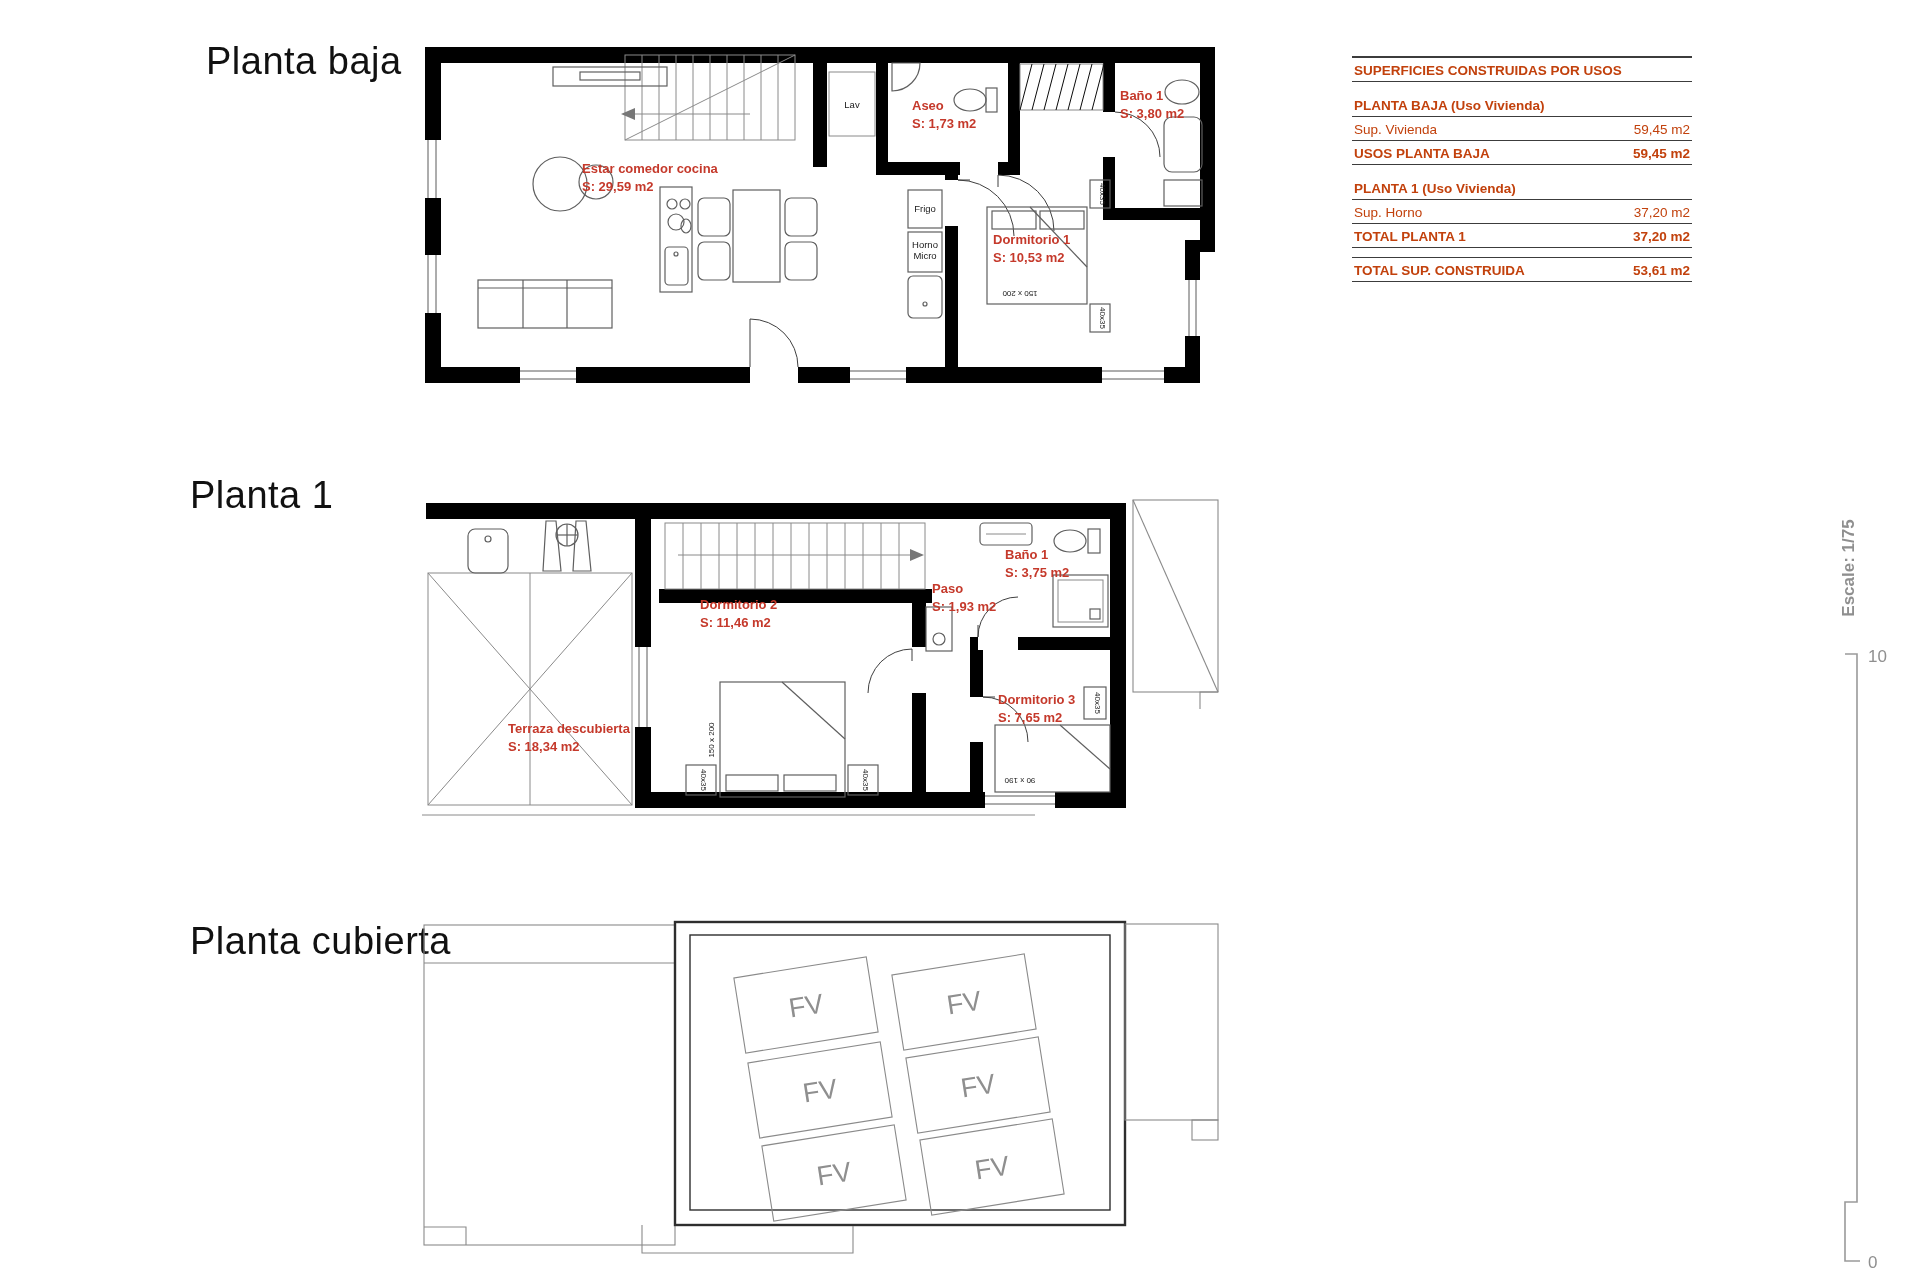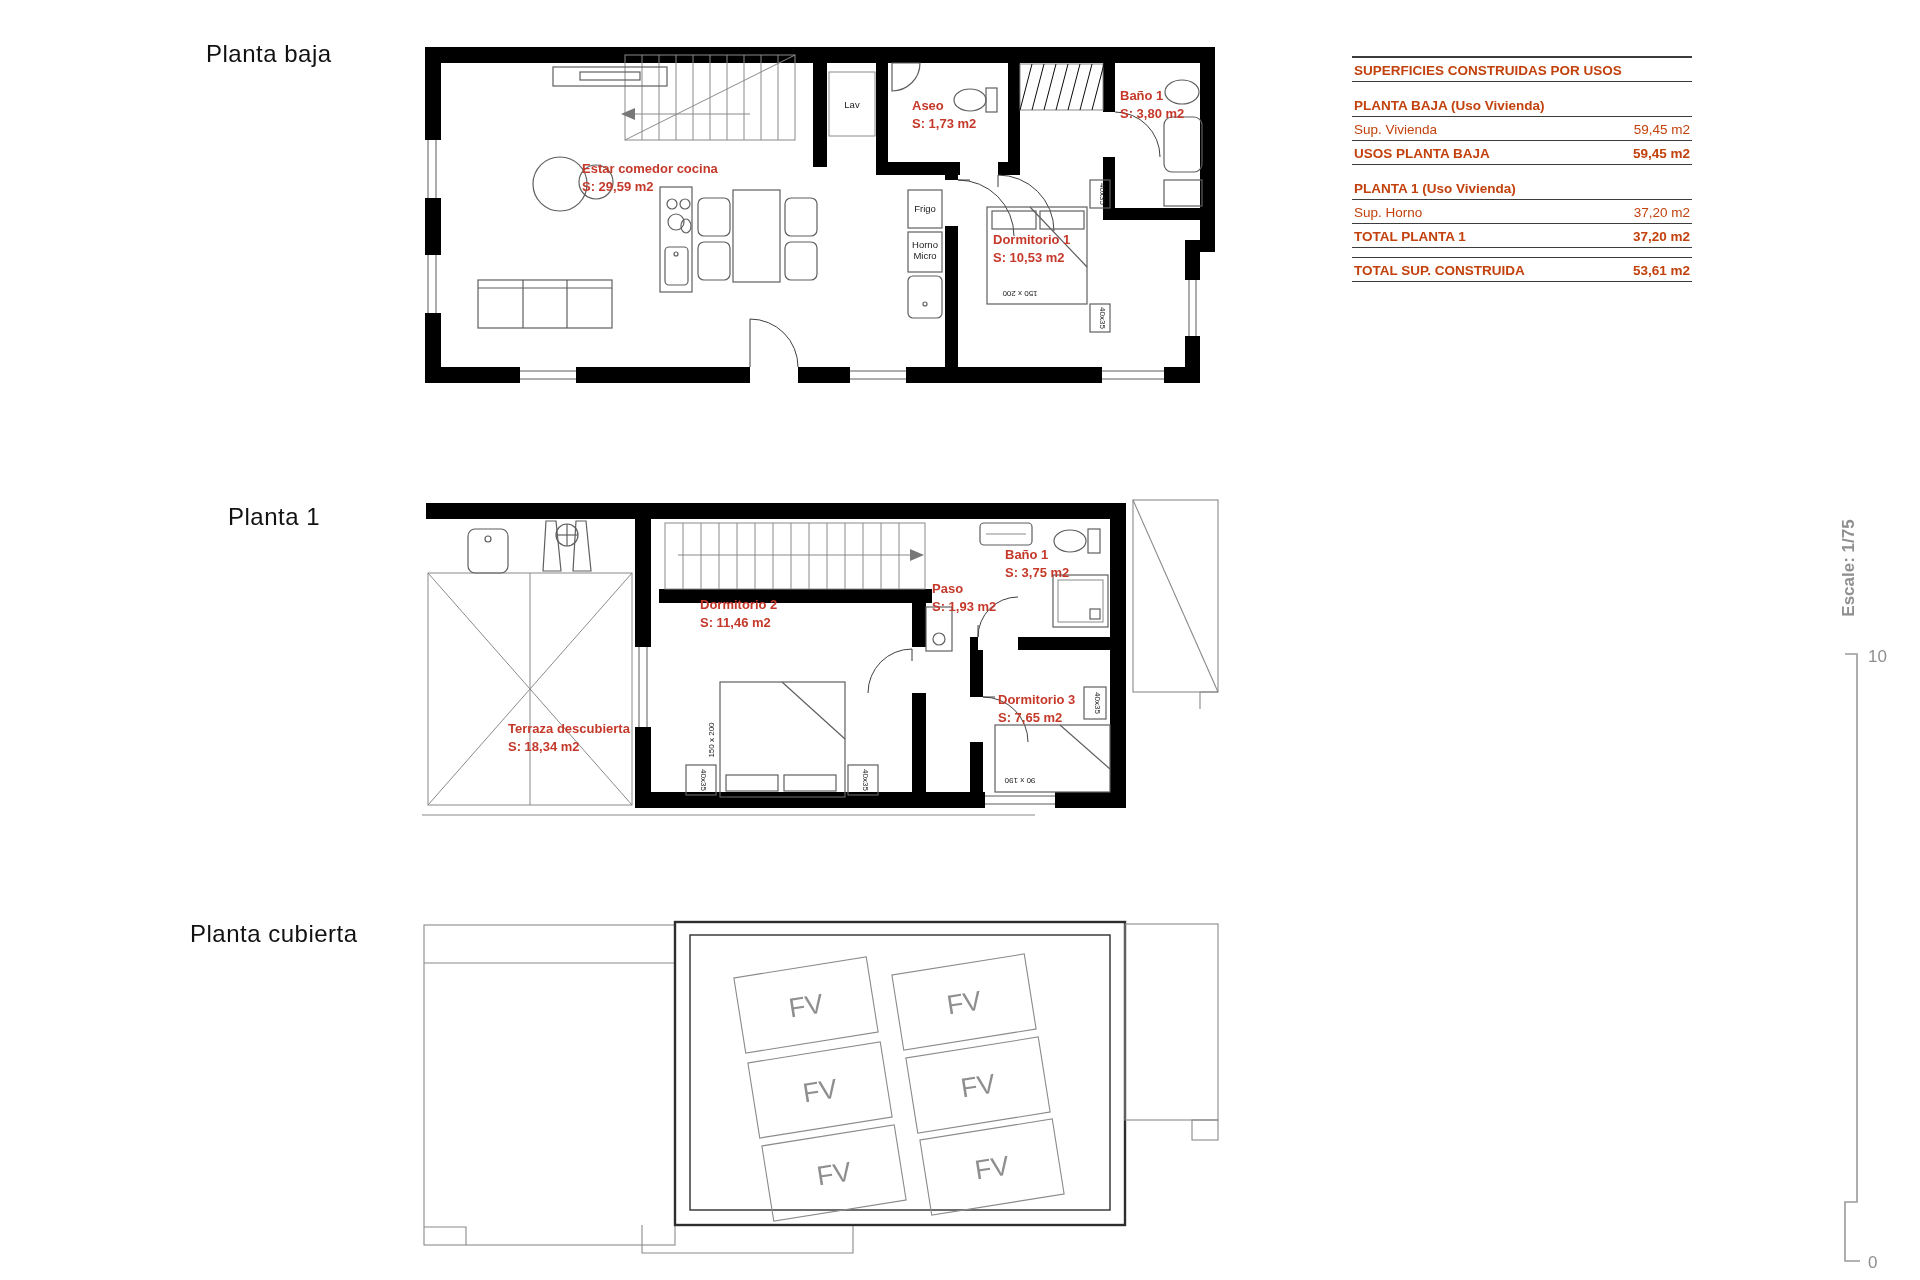--- a/index.html
+++ b/index.html
@@ -1,19 +1,19 @@
 <!DOCTYPE html>
 <html><head>
 <meta charset="utf-8">
 <style>
   html,body{margin:0;padding:0;}
   body{width:1920px;height:1280px;position:relative;background:#ffffff;overflow:hidden;
        font-family:"Liberation Sans",sans-serif;color:#1c1c1c;}
   .abs{position:absolute;}
-  .floor-title{font-size:24px;color:#111;letter-spacing:0.5px;}
+  .floor-title{font-size:38px;color:#111;letter-spacing:0.5px;}
   
   .areas-table{width:340px;font-size:13.5px;color:#c2410c;}
   .tbl-row{display:flex;justify-content:space-between;align-items:flex-end;
            padding:5px 2px 3px 2px;border-bottom:1.6px solid #3c3c3c;}
   .tbl-header{border-top:2px solid #3c3c3c;font-weight:bold;}
   .tbl-section{font-weight:bold;margin-top:11px;}
   .tbl-bold{font-weight:bold;}
   .tbl-total{margin-top:9px;border-top:1.6px solid #3c3c3c;font-weight:bold;}
   
   svg text{font-family:"Liberation Sans",sans-serif;}
@@ -31,21 +31,21 @@
   .dim{fill:#1a1a1a;font-size:8px;}
   .fv-label{fill:#8f8f8f;font-size:27px;}
   .scale-text{fill:#8f8f8f;font-size:17px;font-weight:bold;}
   .scale-num{fill:#8f8f8f;font-size:17px;}
   .scale-line{fill:none;stroke:#9a9a9a;stroke-width:1.6;}
 </style>
 </head>
 <body>
 
 <div class="abs floor-title" style="left:206px;top:40px;">Planta baja</div>
-<div class="abs floor-title" style="left:190px;top:503px;margin-left:38px;">Planta 1</div>
+<div class="abs floor-title" style="left:190px;top:474px;">Planta 1</div>
 <div class="abs floor-title" style="left:190px;top:920px;">Planta cubierta</div>
 
 <div class="abs areas-table" style="left:1352px;top:56px;">
   <div class="tbl-row tbl-header">
     <span>SUPERFICIES CONSTRUIDAS POR USOS</span>
   </div>
   <div class="tbl-row tbl-section">
     <span>PLANTA BAJA (Uso Vivienda)</span>
   </div>
   <div class="tbl-row">

